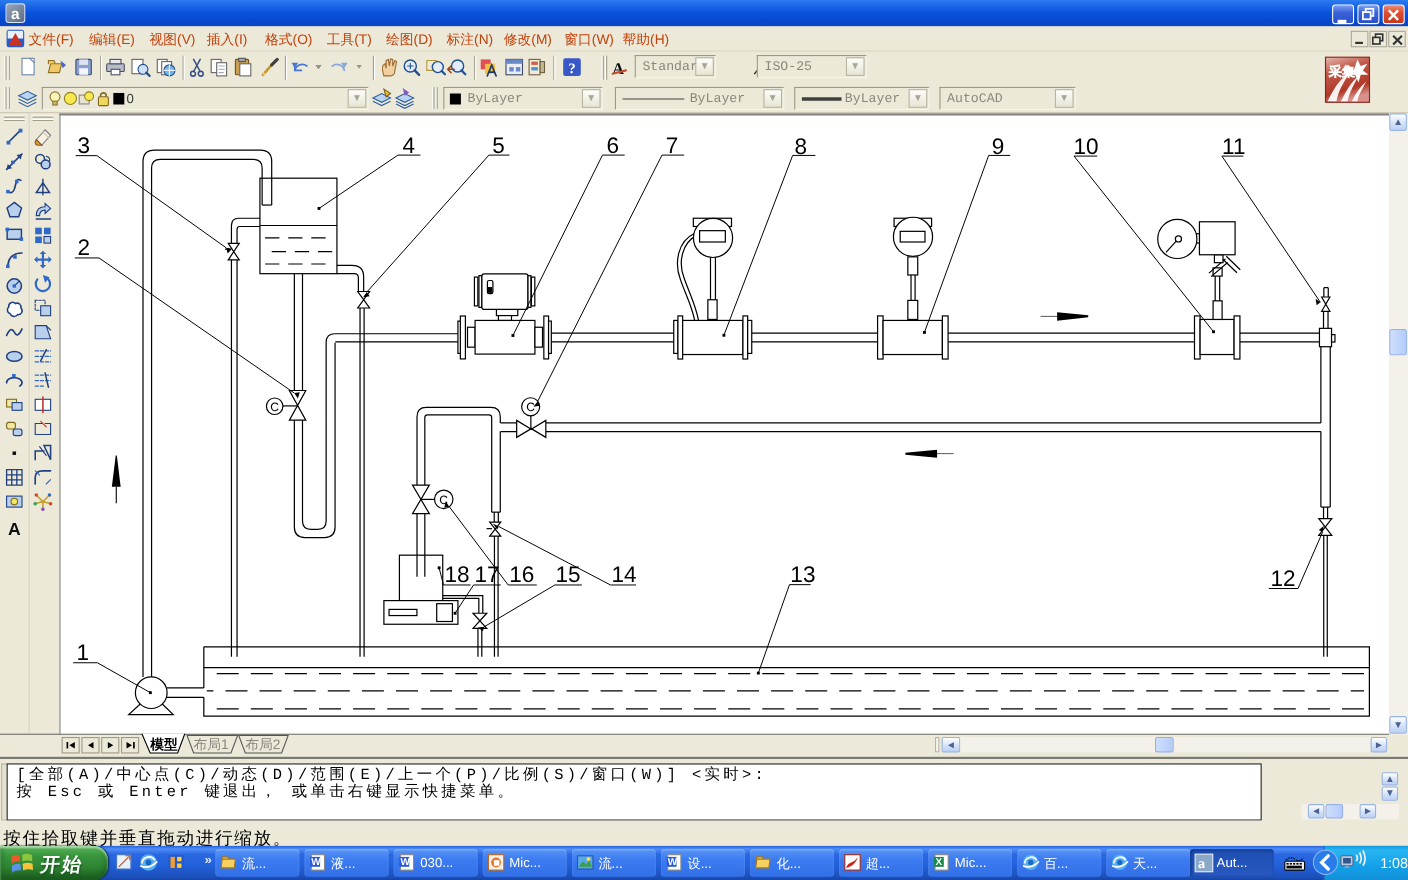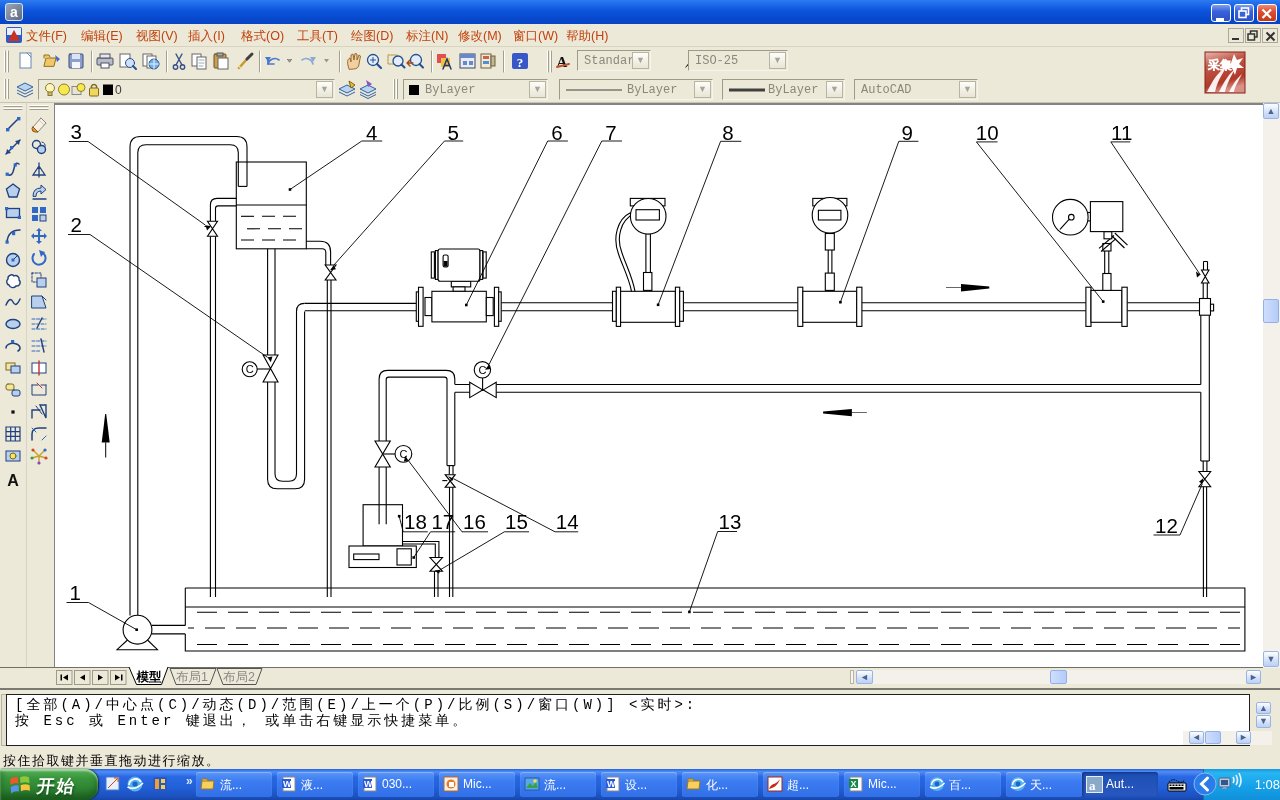--- a/index.html
+++ b/index.html
@@ -27,21 +27,21 @@
 #lefttb{left:0;top:103px;width:54px;height:565px;background:#ece9d8}
 #canvas{left:54px;top:103px;width:1209px;height:565px;background:#fff;border-left:1px solid #848284;border-top:2px solid #848284}
 
 .sb{background:#f3f1ea}
 .sbtn{background:linear-gradient(180deg,#fdfeff,#d2e0f8 60%,#bcd1f5);border:1px solid #98b4e4;border-radius:2px;color:#4a6390;font-size:9px;font-weight:bold;text-align:center;line-height:14px}
 .sthumb{background:linear-gradient(90deg,#cfdefc,#b4ccfa);border:1px solid #94b0e8;border-radius:2px}
 
 #tabrow{left:0;top:668px;width:1052px;height:18px;background:#ece9d8}
 
 #cmdwin{left:0;top:688px;width:1280px;height:58px;background:#ece9d8;border-top:2px solid #7a7a72}
-#cmdtext{left:6px;top:4px;width:1244px;height:52px;background:#fff;border:1px solid #202020;font-family:"Liberation Mono",monospace;font-size:14px;letter-spacing:3px;color:#000;line-height:15.5px;padding:3px 12px 0 8px;white-space:pre}
+#cmdtext{left:6px;top:4px;width:1141px;height:52px;background:#fff;border:1px solid #202020;font-family:"Liberation Mono",monospace;font-size:14px;letter-spacing:3px;color:#000;line-height:15.5px;padding:3px 12px 0 8px;white-space:pre}
 #cmdgrip{left:1px;top:4px;width:8px;height:52px;background:#e4e1d0;border:1px solid #b8b4a0}
 
 #statusbar{left:0;top:746px;width:1280px;height:23px;background:#ece9d8;font-size:12px;color:#000}
 
 #taskbar{left:0;top:769px;width:1280px;height:31px;background:linear-gradient(180deg,#2663dc 0%,#4f8df8 9%,#2a68e2 25%,#2160d8 60%,#1c50bc 90%,#1746a8 100%)}
 #startbtn{left:0;top:0;width:98px;height:31px;background:linear-gradient(180deg,#8cc98e 0%,#4ca94f 10%,#38953c 30%,#2f8633 60%,#256f29 90%,#1e5c22 100%);border-radius:0 13px 13px 0;box-shadow:inset 0 2px 2px #a5d8a5, inset 0 -4px 7px #1a5a1e, 1px 0 2px #123}
 #startbtn .stext{position:absolute;left:37px;top:5px;color:#fff;font-size:17.5px;font-weight:bold;letter-spacing:2px;text-shadow:1px 2px 2px #14541a;transform:skewX(-8deg);font-family:"Liberation Sans",sans-serif}
 .taskbtn{top:3px;width:76px;height:25px;background:linear-gradient(180deg,#5895f6 0%,#3b7af0 40%,#3270e8 100%);border-radius:3px;box-shadow:inset 0 1px 1px #8ab4fa;color:#fff;font-size:12px}
 .taskbtn .tlabel{position:absolute;left:24px;top:5px;white-space:nowrap;overflow:hidden;width:48px}
 .taskbtn.active{background:linear-gradient(180deg,#1e4fb4,#2858c0);box-shadow:inset 1px 1px 3px #10307a}
@@ -785,21 +785,21 @@
 按 Esc 或 Enter 键退出， 或单击右键显示快捷菜单。</div>
  <div class="abs sbtn" style="left:1256px;top:12px;width:15px;height:12px;line-height:10px">▲</div>
  <div class="abs sbtn" style="left:1256px;top:25px;width:15px;height:13px;line-height:11px">▼</div>
  <div class="abs" style="left:1183px;top:41px;width:89px;height:14px;background:#f3f1ea"></div>
  <div class="abs sbtn" style="left:1189px;top:41px;width:15px;height:13px;line-height:11px">◄</div>
  <div class="abs sthumb" style="left:1205px;top:41px;width:16px;height:13px"></div>
  <div class="abs sbtn" style="left:1236px;top:41px;width:15px;height:13px;line-height:11px">►</div>
 </div>
 
 <div id="statusbar" class="abs">
-    <span class="abs" style="left:3px;top:6px;font-size:13px;letter-spacing:1.5px">按住拾取键并垂直拖动进行缩放。</span>
+    <span class="abs" style="left:3px;top:6px;font-size:16px;letter-spacing:1.5px">按住拾取键并垂直拖动进行缩放。</span>
   </div>
 
 <div id="taskbar" class="abs">
  <div id="startbtn" class="abs">
   <svg style="left:9px;top:5px" width="22" height="21" viewBox="0 0 22 21">
     <g transform="rotate(-4 11 10)">
     <path d="M1.5 4.5 C4 2.5 7 2.2 9.5 3.5 L9.5 9.5 C7 8.5 4 8.8 1.5 10.5 Z" fill="#e85a28"></path>
     <path d="M11.5 3.2 C14.5 2 17.5 2.2 20.5 4 L20.5 9.8 C17.5 8.3 14.5 8.3 11.5 9.3 Z" fill="#8cc63e"></path>
     <path d="M1.5 12.5 C4 10.8 7 10.5 9.5 11.5 L9.5 17.5 C7 16.5 4 17 1.5 18.8 Z" fill="#5a93e8"></path>
     <path d="M11.5 11.3 C14.5 10.3 17.5 10.3 20.5 11.8 L20.5 17.5 C17.5 16.2 14.5 16.2 11.5 17.3 Z" fill="#f6c53d"></path>

